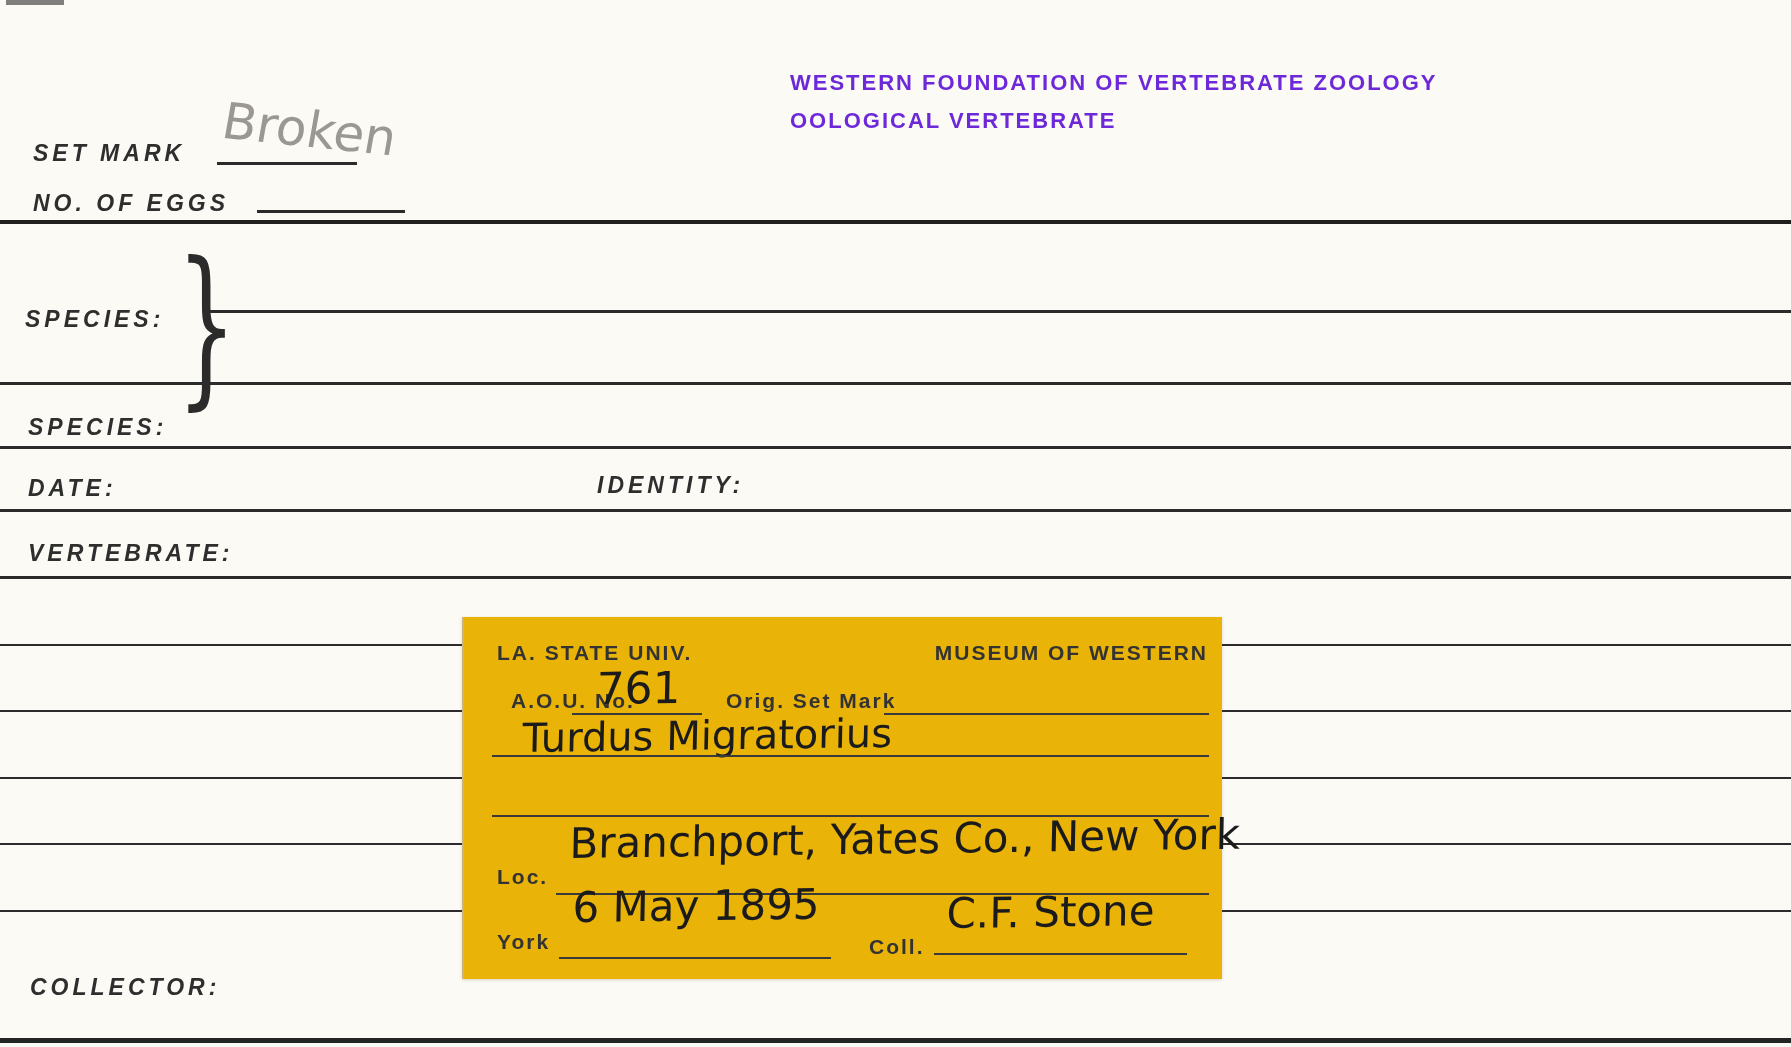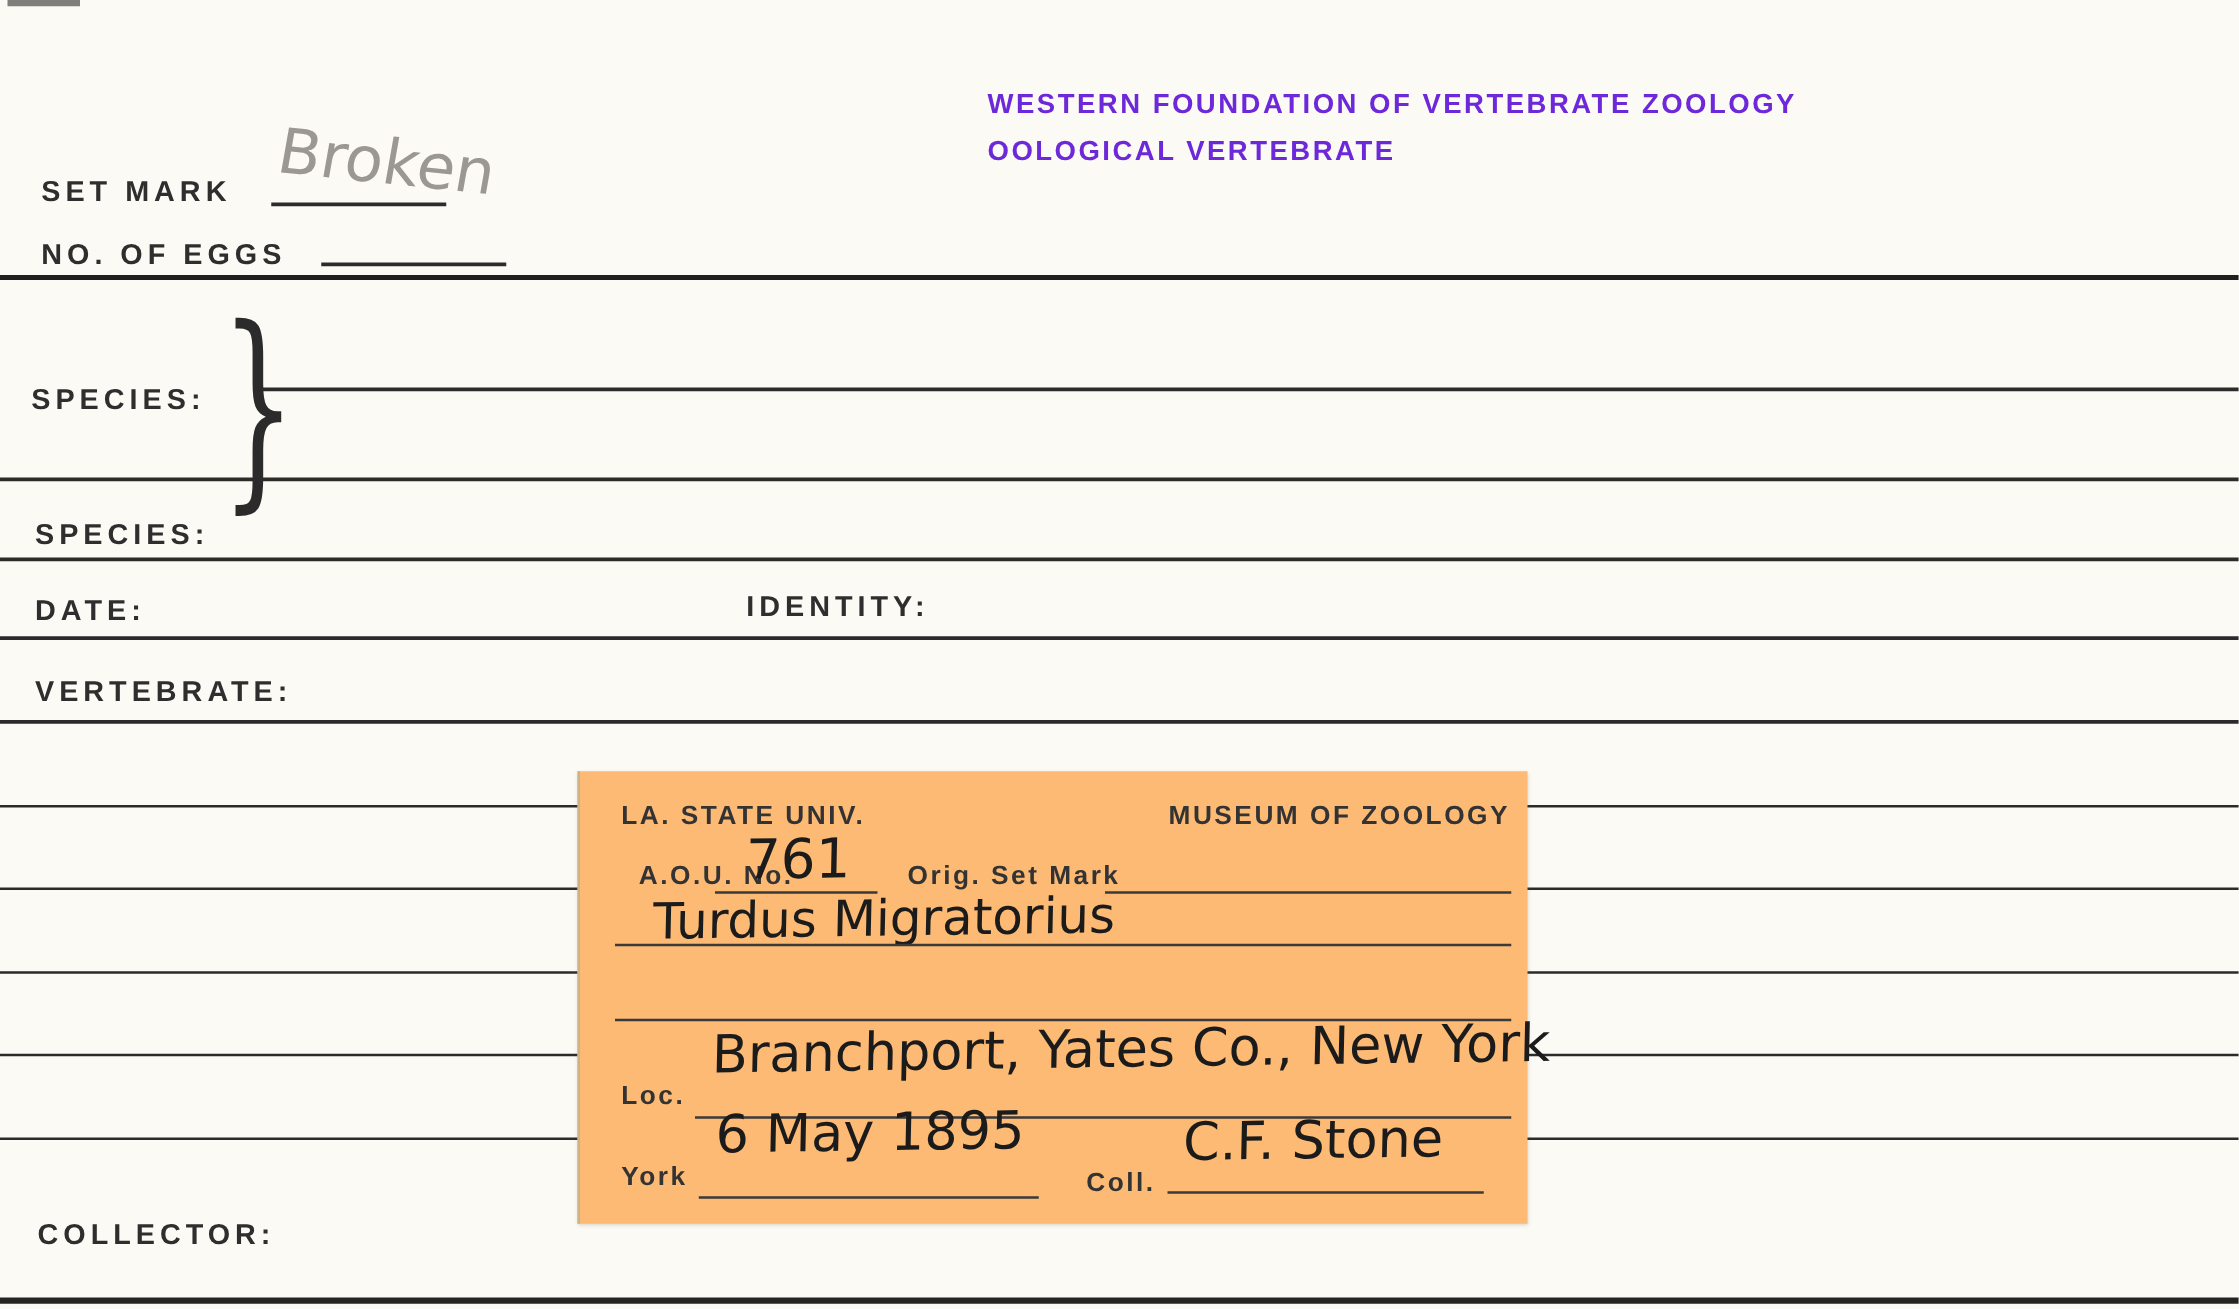--- a/index.html
+++ b/index.html
@@ -5,36 +5,37 @@
   html,body{margin:0;padding:0;}
   body{
     width:1791px;height:1047px;position:relative;overflow:hidden;
     background:#fbfaf4;
     font-family:"Liberation Sans",sans-serif;
   }
   .abs{position:absolute;}
   .label{
     font-weight:bold;color:#2e2e2e;font-size:23px;letter-spacing:4px;
     white-space:nowrap;
+    font-style:italic;
   }
   .hline{position:absolute;background:#2b2b2b;height:2px;}
   .underline{position:absolute;background:#2b2b2b;height:3px;}
   .org{font-weight:bold;color:#6d28d9;font-size:22px;letter-spacing:2px;white-space:nowrap;}
   .pencil{
     font-family:"DejaVu Sans",sans-serif;color:#9b9893;font-size:50px;
     transform:rotate(6deg) skewX(-4deg);transform-origin:left top;white-space:nowrap;
   }
   .brace{
     font-family:"DejaVu Serif",serif;color:#2b2b2b;font-size:172px;line-height:1;
     transform:scaleX(0.55);transform-origin:center top;
   }
   
   .inner-card{
     position:absolute;left:462px;top:617px;width:758px;height:362px;
-    background:#fdba74;
+    background:#eab308;
     border-left:2px solid #c9b488;
     box-shadow:0 1px 3px rgba(120,100,60,.25);
     z-index:5;
   }
   .cardprint{
     position:absolute;font-weight:bold;color:#333;font-size:21px;letter-spacing:2px;
     white-space:nowrap;
   }
   .cardline{position:absolute;background:#3a3a3a;height:2px;}
   .hw{
@@ -80,21 +81,21 @@
 <div class="hline" style="left:0;top:777px;width:1791px;"></div>
 <div class="hline" style="left:0;top:843px;width:1791px;"></div>
 <div class="hline" style="left:0;top:910px;width:1791px;"></div>
 
 <div class="abs label" style="left:30px;top:974px;">COLLECTOR:</div>
 <div class="hline" style="left:0;top:1038px;width:1791px;height:5px;background:#242424;"></div>
 
 <div class="inner-card">
 
   <div class="cardprint" style="left:33px;top:24px;">LA. STATE UNIV.</div>
-  <div class="cardprint" style="right:14px;top:24px;">MUSEUM OF ZOOLOGY</div>
+  <div class="cardprint" style="right:14px;top:24px;">MUSEUM OF WESTERN</div>
 
   <div class="cardprint" style="left:47px;top:72px;">A.O.U. No.</div>
   <div class="hw" style="left:132px;top:46px;font-size:44px;">761</div>
   <div class="cardline" style="left:108px;top:96px;width:130px;"></div>
   <div class="cardprint" style="left:262px;top:72px;">Orig. Set Mark</div>
   <div class="cardline" style="left:420px;top:96px;width:325px;"></div>
 
   <div class="hw" style="left:58px;top:98px;font-size:40px;">Turdus Migratorius</div>
   <div class="cardline" style="left:28px;top:138px;width:717px;height:2px;"></div>
 

